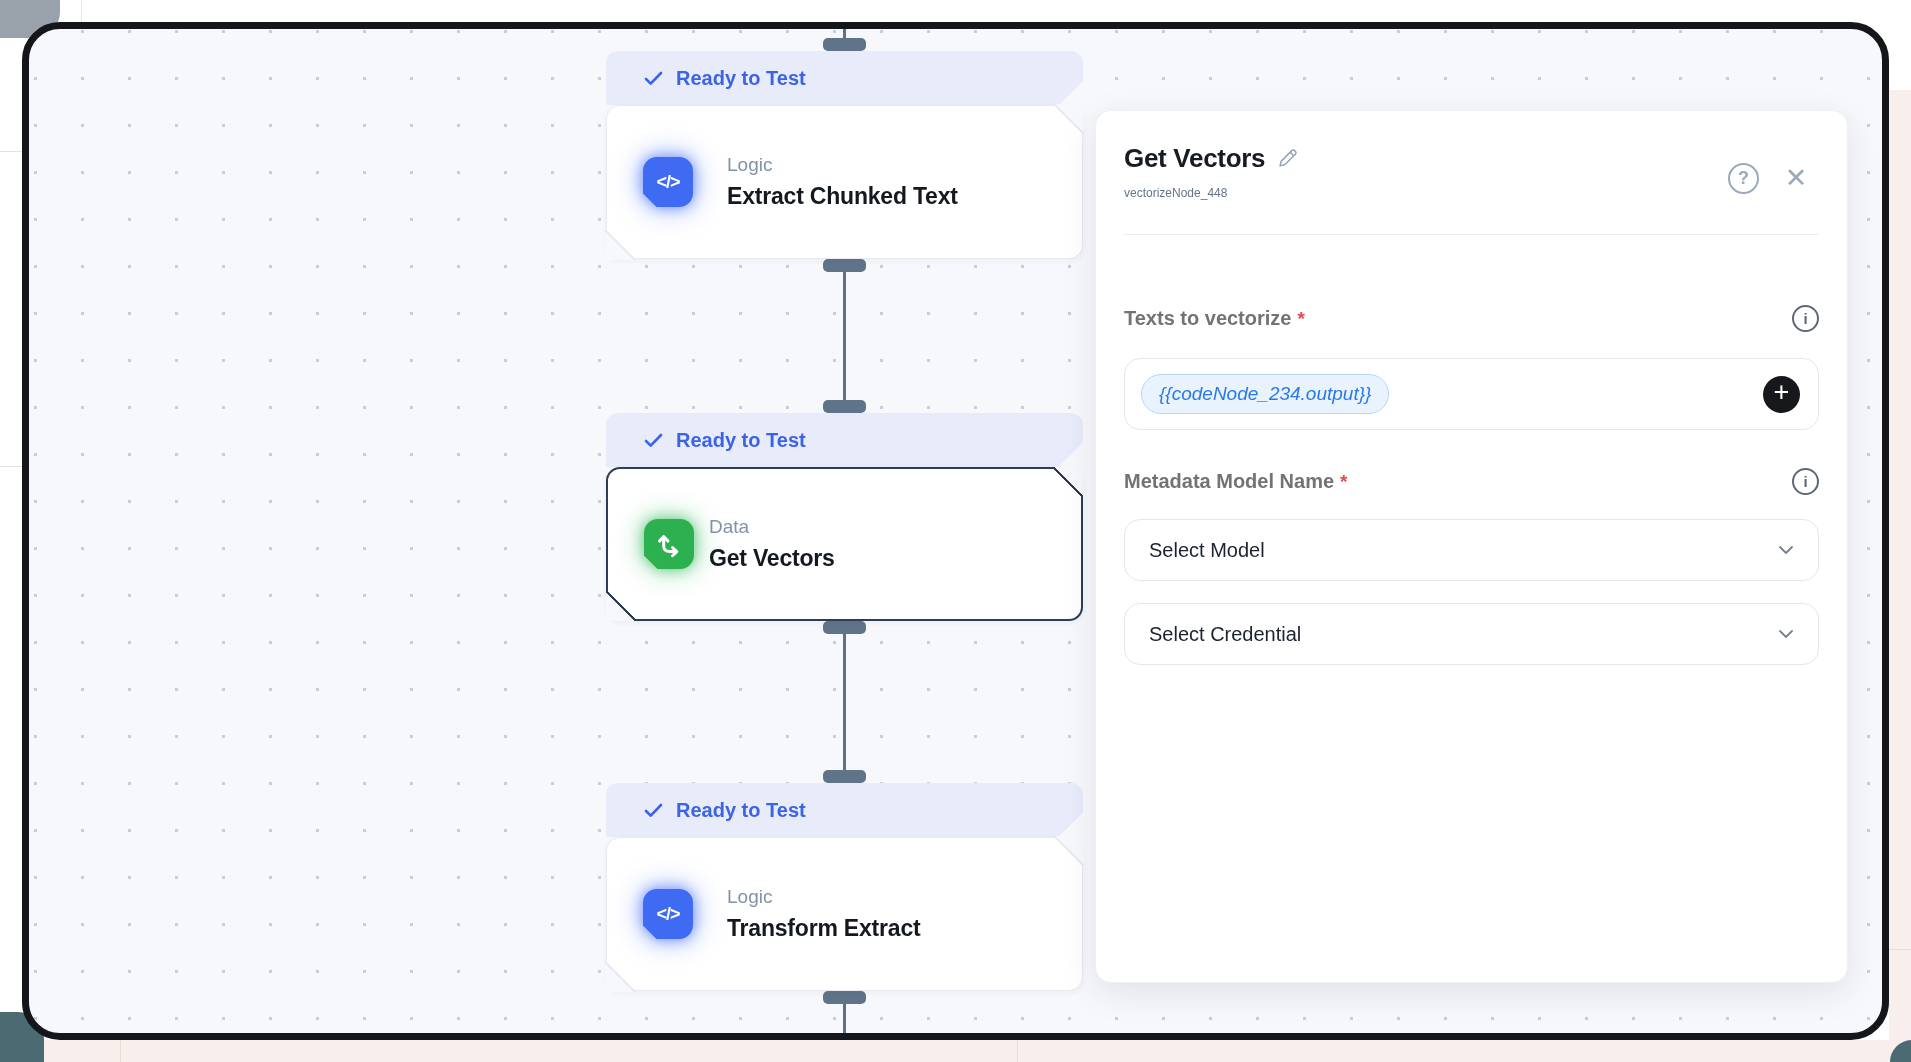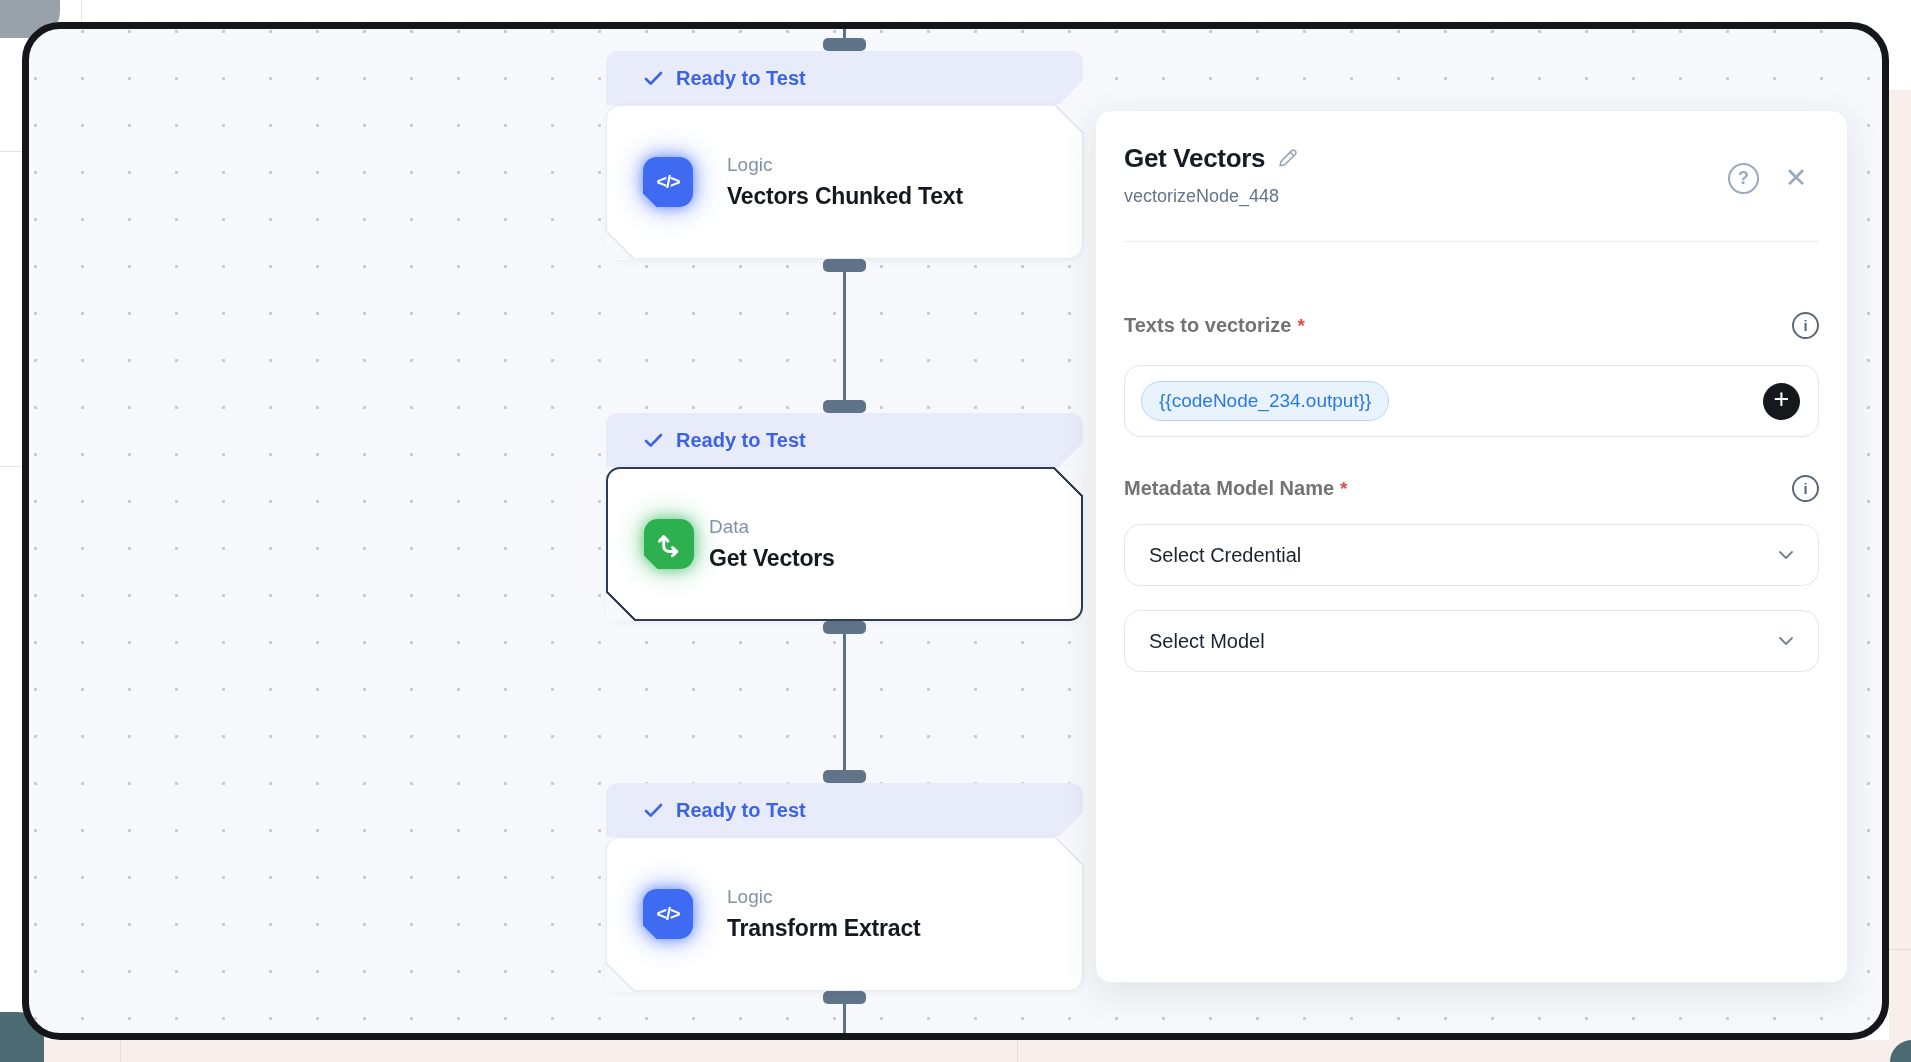--- a/index.html
+++ b/index.html
@@ -56,36 +56,36 @@
   .node-icon.green { background:#2db150; }
   .node-text .cat  { font-size:19px; color:#8293a7; margin-bottom:7px; }
   .node-text .name { font-size:23px; font-weight:700; color:#14181f; letter-spacing:-.2px; }
 
   
   .panel { position:absolute; left:1066px; top:81px; width:753px; height:873px; background:#fff;
     border:1px solid #eef0f3; border-radius:16px; box-shadow:0 10px 35px rgba(30,40,60,.10);
     padding:24px 28px 0 28px; }
   .p-title-row { display:flex; align-items:center; gap:12px; margin-top:8px; }
   .p-title { font-size:26px; font-weight:700; color:#171b22; letter-spacing:-.3px; }
-  .p-sub { margin-top:12px; font-size:18px; color:#64748b; }
+  .p-sub { margin-top:12px; font-size:12px; color:#64748b; }
   .p-div { margin-top:34px; height:1px; background:#f0eaea; }
   .icon-btn { position:absolute; display:flex; align-items:center; justify-content:center; cursor:pointer; }
   .help-btn { right:88px; top:52px; width:31px; height:31px; border:2px solid #9aa9bd; border-radius:50%;
     color:#9aa9bd; font-size:18px; font-weight:700; }
   .close-btn { right:34px; top:50px; width:34px; height:34px; color:#9aa9bd; font-size:27px; font-weight:400; }
   .f-label-row { display:flex; align-items:center; margin-top:70px; }
   .f-label-row.second { margin-top:38px; }
   .f-label { font-size:20px; font-weight:700; color:#737373; }
   .f-req { color:#e5484d; font-size:19px; margin-left:6px; font-weight:700; }
   .info-icon { margin-left:auto; width:27px; height:27px; border:2px solid #5c6878; border-radius:50%;
     display:flex; align-items:center; justify-content:center; font-size:15px; font-weight:700; color:#5c6878; }
   .chip-box { margin-top:26px; height:72px; border:1px solid #e3e7ed; border-radius:16px;
     display:flex; align-items:center; padding:0 18px 0 16px; }
   .chip { background:#e9f3fe; border:1.5px solid #b5d7f8; color:#2979e9; font-size:19px;
-    padding:8px 17px; border-radius:20px; }
+    padding:8px 17px; border-radius:20px;font-style:italic; }
   .plus-btn { margin-left:auto; width:37px; height:37px; border-radius:50%; background:#17181c; color:#fff;
     display:flex; align-items:center; justify-content:center; font-size:27px; font-weight:500; cursor:pointer; }
   .plus-btn span { transform:translateY(-2px); }
   .select { height:62px; border:1px solid #e3e7ed; border-radius:16px; display:flex; align-items:center;
     padding:0 24px; font-size:20px; color:#1b2330; cursor:pointer; }
   .select.first { margin-top:22px; }
   .select.secnd { margin-top:24px; }
   .select svg { margin-left:auto; }
 </style>
 </head>
@@ -127,21 +127,21 @@
         <div class="badge-cut"></div>
       </div>
       <div class="card">
         <div class="icon-wrap glow-blue">
           <div class="node-icon blue">
               <span>&lt;/&gt;</span>
             </div>
         </div>
         <div class="node-text">
           <div class="cat">Logic</div>
-          <div class="name">Vectors Chunked Text</div>
+          <div class="name">Extract Chunked Text</div>
         </div>
         <div class="cut-tr"></div>
         <div class="cut-bl"></div>
       </div>
     </div>
 
     <div class="node" style="top:384px;">
       <div class="badge">
         <svg width="19" height="15" viewBox="0 0 19 15">
             <path d="M2 8 l4.7 4.6 L17 2" stroke="#3c63e6" stroke-width="2.6" fill="none" stroke-linecap="round" stroke-linejoin="round"></path>
@@ -223,28 +223,28 @@
           </span>
       </div>
 
       <div class="f-label-row second">
         <span class="f-label">Metadata Model Name</span>
         <span class="f-req">*</span>
         <span class="info-icon">
             <span>i</span>
           </span>
       </div>
+      <div class="select secnd">
+        <span>Select Model</span>
+        <svg width="16" height="10" viewBox="0 0 16 10">
+            <path d="M2 2 L8 8 L14 2" stroke="#76828f" stroke-width="1.8" fill="none" stroke-linecap="round" stroke-linejoin="round"></path>
+          </svg>
+      </div>
       <div class="select first">
         <span>Select Credential</span>
         <svg width="16" height="10" viewBox="0 0 16 10">
             <path d="M2 2 L8 8 L14 2" stroke="#76828f" stroke-width="1.8" fill="none" stroke-linecap="round" stroke-linejoin="round"></path>
           </svg>
       </div>
-      <div class="select secnd">
-        <span>Select Model</span>
-        <svg width="16" height="10" viewBox="0 0 16 10">
-            <path d="M2 2 L8 8 L14 2" stroke="#76828f" stroke-width="1.8" fill="none" stroke-linecap="round" stroke-linejoin="round"></path>
-          </svg>
-      </div>
     </div>
 
   </div>
 </div>
 
 </body></html>

